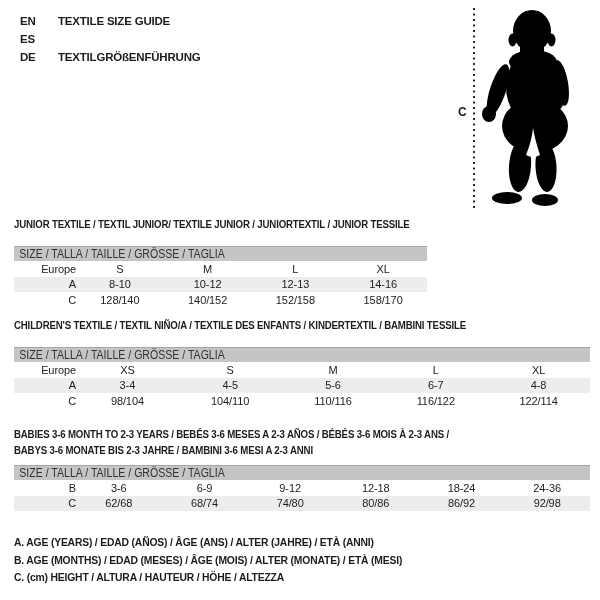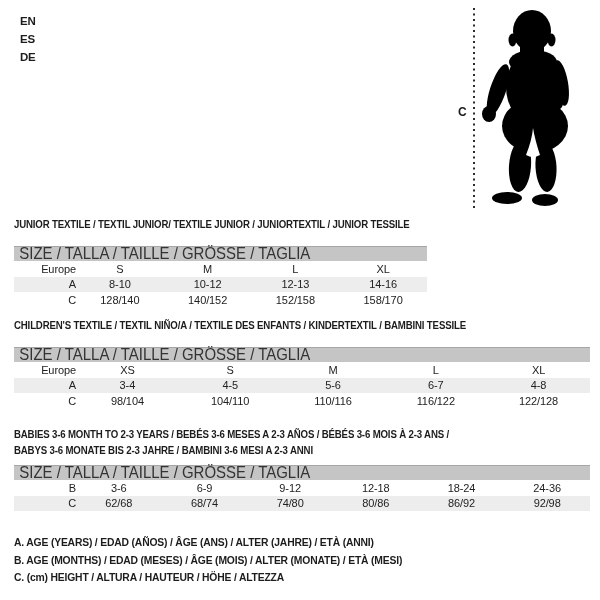--- a/index.html
+++ b/index.html
@@ -28,21 +28,21 @@
   .tbl-title {
     position: absolute; left: 14px;
     font-size: 11.5px; font-weight: bold; letter-spacing: -0.2px;
     white-space: pre-line; line-height: 16px;
     transform: scaleX(0.84); transform-origin: left top;
     width: 700px;
   }
   .size-bar {
     position: absolute; left: 14px; height: 15px;
     background: #c5c5c5; border-top: 1px solid #a6a6a6;
-    font-size: 17px; color: #333; line-height: 14px;
+    font-size: 12px; color: #333; line-height: 14px;
   }
   .size-bar span {
     display: inline-block; padding-left: 6px;
     transform: scaleX(0.88); transform-origin: left center;
     white-space: nowrap;
   }
   .w-junior { width: 413px; }
   .w-full  { width: 576px; }
   table.sz-table {
     position: absolute; left: 14px;
@@ -65,26 +65,28 @@
   }
 </style>
 </head>
 <body>
 
 <div class="page">
 
   <div class="lang-block">
     <div class="lang-row">
       <span class="lang-code">EN</span>
+      <span class="lang-label">TEXTILE SIZE GUIDE</span>
     </div>
     <div class="lang-row">
       <span class="lang-code">ES</span>
     </div>
     <div class="lang-row">
       <span class="lang-code">DE</span>
+      <span class="lang-label">TEXTILGRÖßENFÜHRUNG</span>
     </div>
   </div>
 
   <div class="figure-area">
     <svg width="160" height="215" viewBox="0 0 160 215" aria-hidden="true">
       <line x1="34" y1="8" x2="34" y2="208" stroke="#2b2b2b" stroke-width="2" stroke-dasharray="2 3.5"></line>
       <g fill="#000">
         <ellipse cx="92" cy="31" rx="19" ry="21"></ellipse>
         <ellipse cx="72.5" cy="40" rx="4" ry="6.5"></ellipse>
         <ellipse cx="111.5" cy="40" rx="4" ry="6.5"></ellipse>
@@ -157,21 +159,21 @@
           <td>5-6</td>
           <td>6-7</td>
           <td>4-8</td>
         </tr>
         <tr>
           <td>C</td>
           <td>98/104</td>
           <td>104/110</td>
           <td>110/116</td>
           <td>116/122</td>
-          <td>122/128</td>
+          <td>122/114</td>
         </tr>
       </tbody>
   </table>
 
   <div class="tbl-title" style="top:426px">BABIES 3-6 MONTH TO 2-3 YEARS / BEBÉS 3-6 MESES A 2-3 AÑOS / BÉBÉS 3-6 MOIS À 2-3 ANS /
 BABYS 3-6 MONATE BIS 2-3 JAHRE / BAMBINI 3-6 MESI A 2-3 ANNI</div>
   <div class="size-bar w-full" style="top:465px">
     <span>SIZE / TALLA / TAILLE / GRÖSSE / TAGLIA</span>
   </div>
   <table class="sz-table w-full" style="top:480px">

